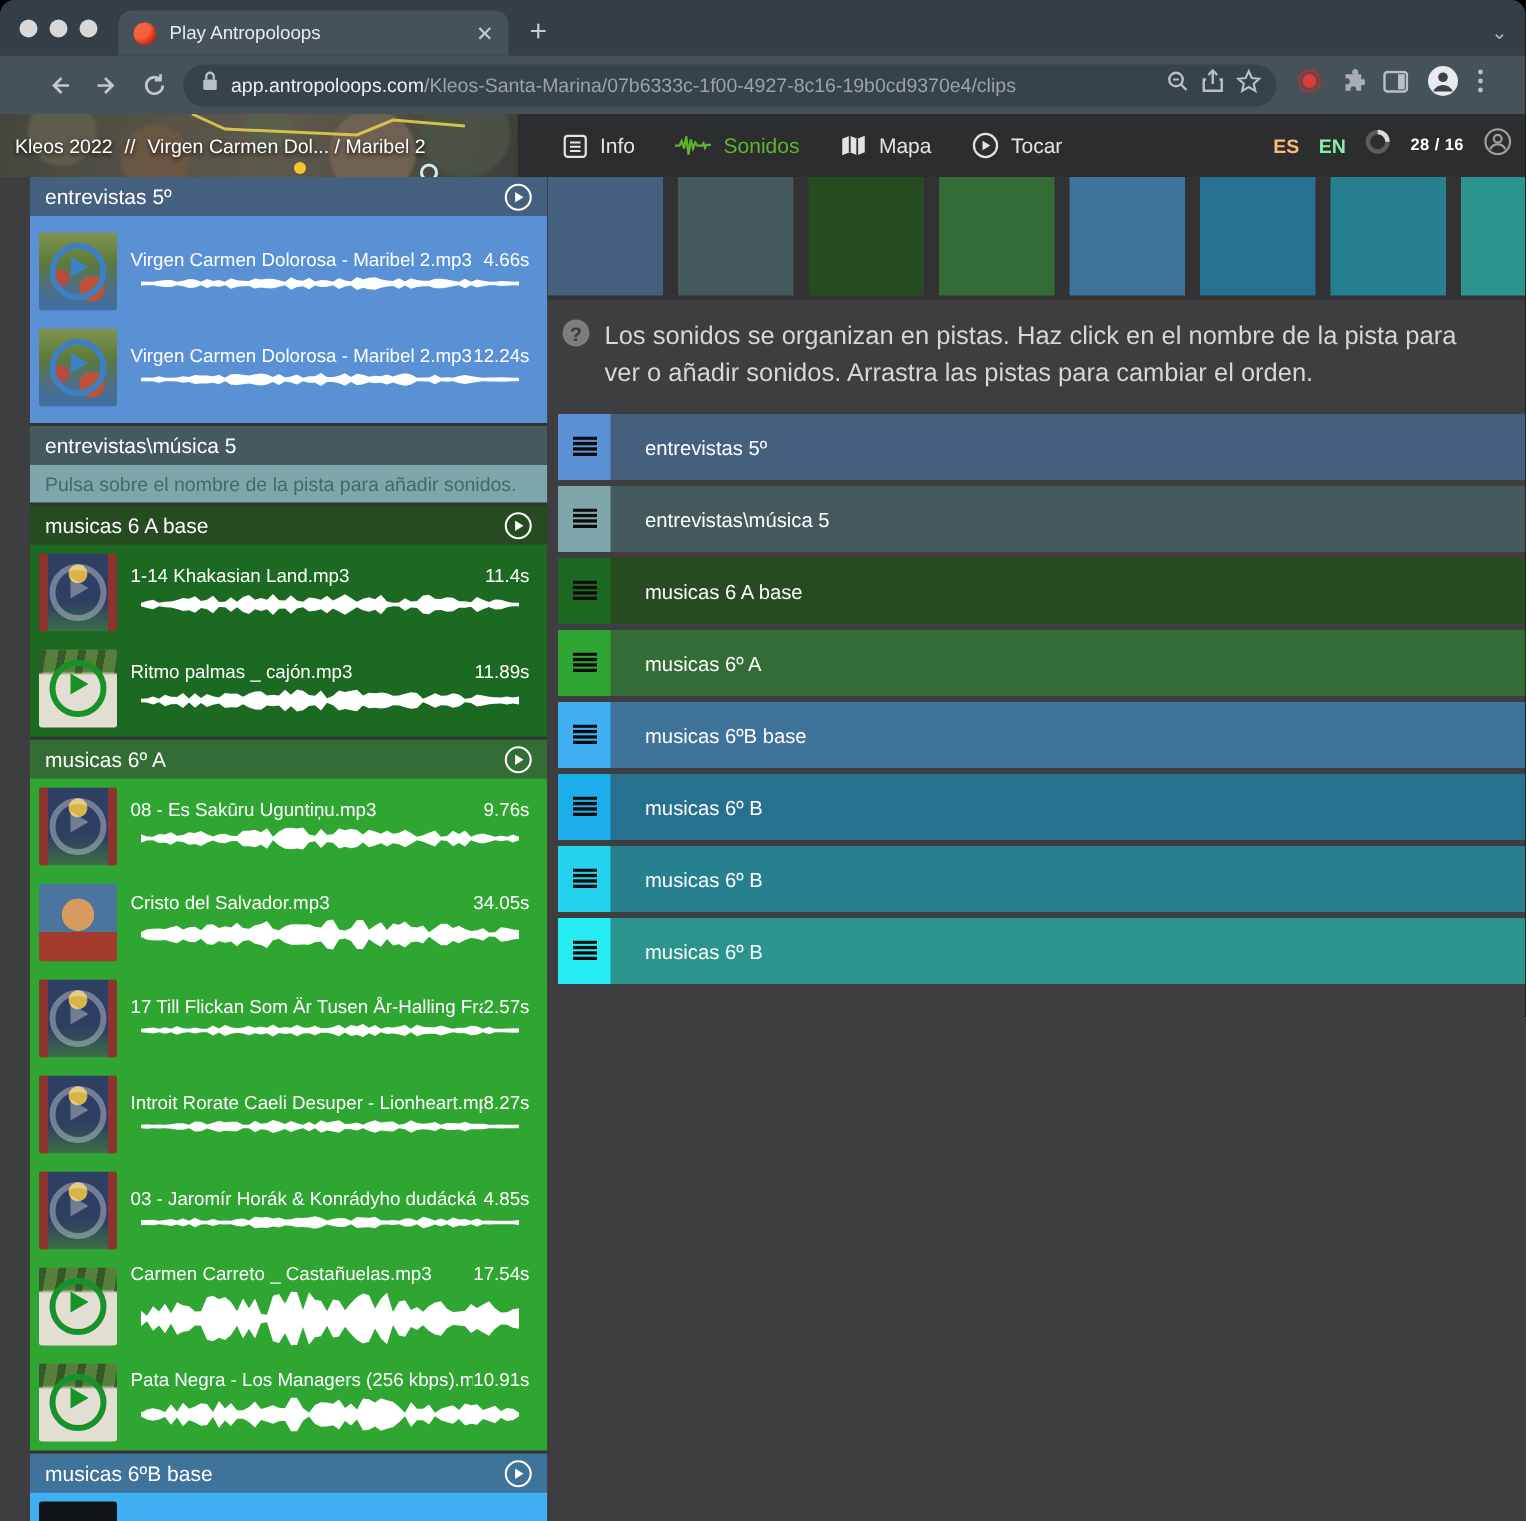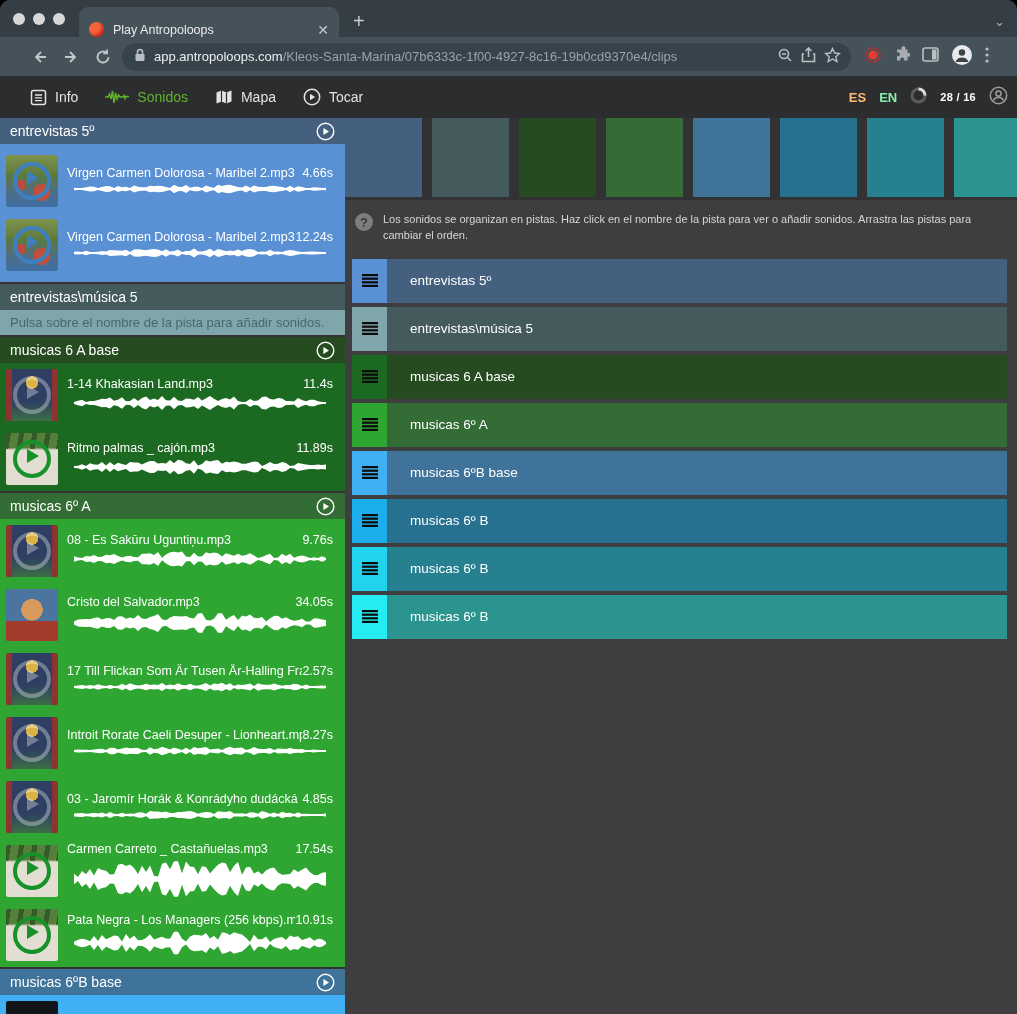--- a/index.html
+++ b/index.html
@@ -3,21 +3,21 @@
 <meta charset="utf-8">
 <style>
   html,body{margin:0;padding:0;background:#000;}
   body{width:1017px;height:1014px;overflow:hidden;font-family:"Liberation Sans",sans-serif;-webkit-font-smoothing:antialiased;}
   #window{width:1017px;height:1014px;border-radius:10px 10px 0 0;overflow:hidden;background:#3e3d3f;display:flex;flex-direction:column;}
 
   
   .tabbar{height:37px;background:#353e44;display:flex;align-items:flex-end;position:relative;flex:none;}
   .traffic{display:flex;gap:8px;align-items:center;height:37px;padding:0 14px 0 13px;}
   .tl-dot{width:12px;height:12px;border-radius:50%;background:#d8d8d8;}
-  .tab{width:240px;height:30px;background:#46525a;border-radius:9px 9px 0 0;display:flex;align-items:flex-end;padding:0 10px;gap:9px;}
+  .tab{width:240px;height:30px;background:#46525a;border-radius:9px 9px 0 0;display:flex;align-items:center;padding:0 10px;gap:9px;}
   .favicon{width:15px;height:15px;border-radius:50%;background:radial-gradient(circle at 30% 30%,#f2633c 0 40%,#d7281c 70%,#b31d12);flex:none;}
   .tab-title{color:#e8eaed;font-size:12.5px;flex:1;white-space:nowrap;overflow:hidden;}
   .tab-close{color:#c7cbce;font-size:14px;line-height:1;cursor:default;}
   .newtab{color:#c7cbce;font-size:20px;line-height:1;margin:0 0 6px 14px;}
   .tabchevron{position:absolute;right:12px;bottom:8px;color:#aeb4b8;font-size:13px;}
 
   .toolbar{height:39px;background:#46525a;display:flex;align-items:center;padding:0 26px;gap:6px;flex:none;}
   .nav-ic{width:26px;height:26px;display:flex;align-items:center;justify-content:center;border-radius:50%;}
   .nav-ic svg{display:block;}
   .omnibox{flex:1;height:28px;background:#37434b;border-radius:14px;display:flex;align-items:center;padding:0 10px 0 12px;gap:8px;min-width:0;}
@@ -43,21 +43,21 @@
   .navtab{display:flex;align-items:center;gap:8px;color:#e3e3e3;font-size:14px;}
   .navtab svg{display:block;}
   .navtab.active{color:#61b32c;}
   .navright{display:flex;align-items:center;gap:13px;padding-right:9px;}
   .lang{font-size:13px;font-weight:bold;}
   .lang.on{color:#fdba74;}
   .lang.off{color:#86efac;}
   .counter{color:#fff;font-size:11px;font-weight:bold;letter-spacing:.3px;}
 
   
-  .content{flex:1;display:flex;min-height:0;}
+  .content{flex:1;display:flex;min-height:0;padding-left:20px;}
 
   
   .sidebar{width:345px;flex:none;background:#333;overflow:hidden;display:flex;flex-direction:column;}
   .sb-section{flex:none;margin-bottom:2px;}
   .sb-head{height:26px;display:flex;align-items:center;justify-content:space-between;padding:0 10px;}
   .sb-head-name{color:#fff;font-size:14px;}
   .sb-play svg{display:block;}
   .sb-msg{height:25px;display:flex;align-items:center;padding:0 10px;font-size:13px;color:#44696b;}
   .sb-clips{padding:0;}
   .sb-clips.pad{padding:5px 0;}
@@ -88,21 +88,21 @@
   .clip-name{color:#fff;font-size:12.5px;white-space:nowrap;overflow:hidden;flex:1;min-width:0;}
   .clip-dur{color:#fff;font-size:12.5px;flex:none;}
   .clip-wave svg{display:block;width:100%;}
 
   
   .main{flex:1;min-width:0;background:#3e3d3f;overflow:hidden;display:flex;flex-direction:column;}
   .swatchstrip{height:82px;background:#323134;display:flex;gap:10px;flex:none;overflow:hidden;}
   .swatch{width:77px;height:79px;flex:none;}
   .helprow{display:flex;gap:10px;padding:12px 24px 8px 10px;align-items:flex-start;}
   .help-ic{width:18px;height:18px;border-radius:50%;background:#7d7d80;color:#3a393b;font-size:13px;font-weight:bold;display:flex;align-items:center;justify-content:center;flex:none;margin-top:1px;}
-  .help-text{color:#d6d6d6;font-size:11px;line-height:1.45;max-width:628px;}
+  .help-text{color:#d6d6d6;font-size:17px;line-height:1.45;max-width:628px;}
   .tracklist{padding:7px 0 0 7px;}
   .track-row{width:655px;height:44px;margin-bottom:4px;display:flex;align-items:center;}
   .track-handle{width:35px;height:44px;flex:none;display:flex;align-items:center;justify-content:center;}
   .track-label{color:#fff;font-size:13.5px;padding-left:23px;}
 </style>
 </head>
 <body>
 
 <div id="window">
 
@@ -186,20 +186,32 @@
       <span>
         <svg width="4" height="16" viewBox="0 0 4 16">
             <circle cx="2" cy="2" r="1.6" fill="#b9bfc4"></circle>
             <circle cx="2" cy="8" r="1.6" fill="#b9bfc4"></circle>
             <circle cx="2" cy="14" r="1.6" fill="#b9bfc4"></circle>
           </svg></span>
     </div>
   </div>
 
   <div class="appnav">
+    <div class="crumbstrip">
+      <svg class="crumb-svg" width="345" height="42">
+        <polyline points="128,0 150,10 238,14 262,4 310,8" fill="none" stroke="#e8d44d" stroke-width="2" opacity="0.85"></polyline>
+        <circle cx="200" cy="36" r="4" fill="#f4c430"></circle>
+        <circle cx="286" cy="39" r="5" fill="none" stroke="#cfeeee" stroke-width="2"></circle>
+      </svg>
+      <div class="crumb">
+        <span>Kleos 2022</span>
+        <span>//</span>
+        <span>Virgen Carmen Dol... / Maribel 2</span>
+      </div>
+    </div>
     <div class="navtabs">
       <span class="navtab">
         <svg width="17" height="17" viewBox="0 0 17 17">
             <rect x="1.5" y="1.5" width="14" height="14" rx="2" stroke="#e3e3e3" stroke-width="1.5" fill="none"></rect>
             <path d="M5 6 h7 M5 8.8 h7 M5 11.6 h7" stroke="#e3e3e3" stroke-width="1.3"></path>
           </svg>
         <span>Info</span>
       </span>
       <span class="navtab active">
         <svg width="24" height="16" viewBox="0 0 24 16">

